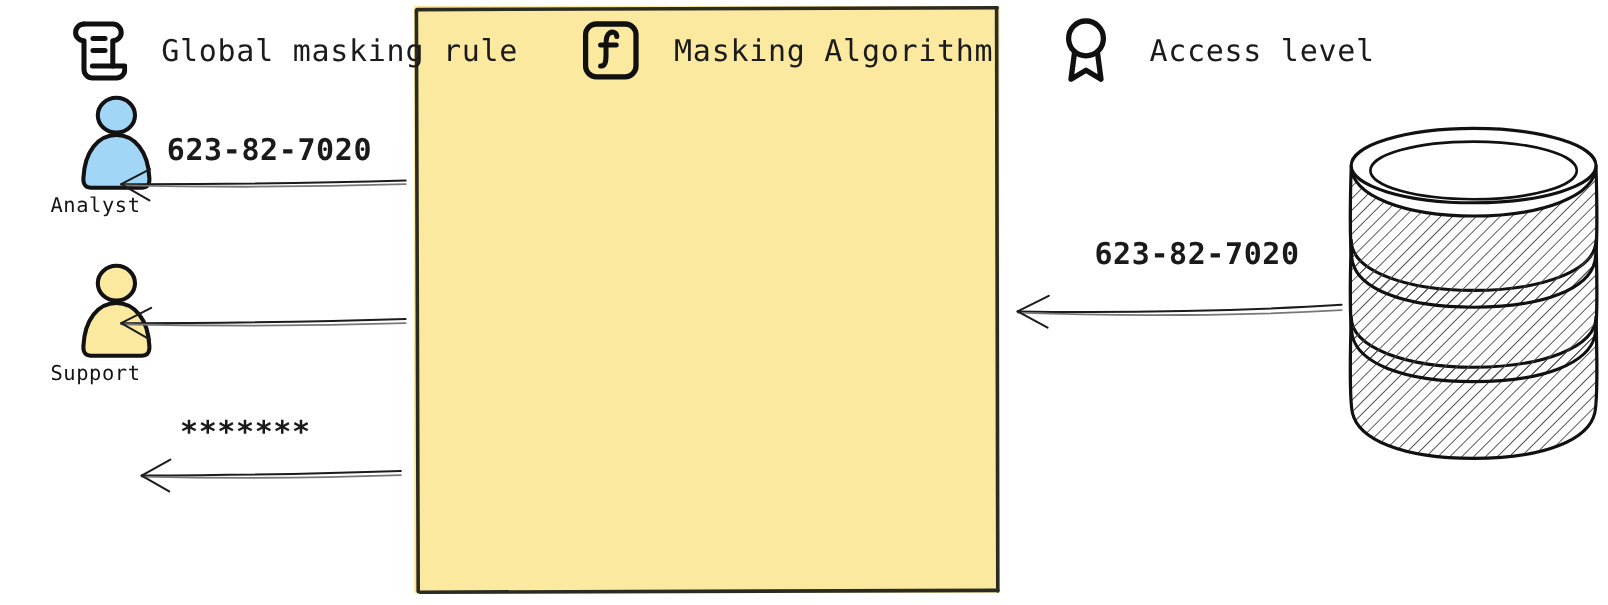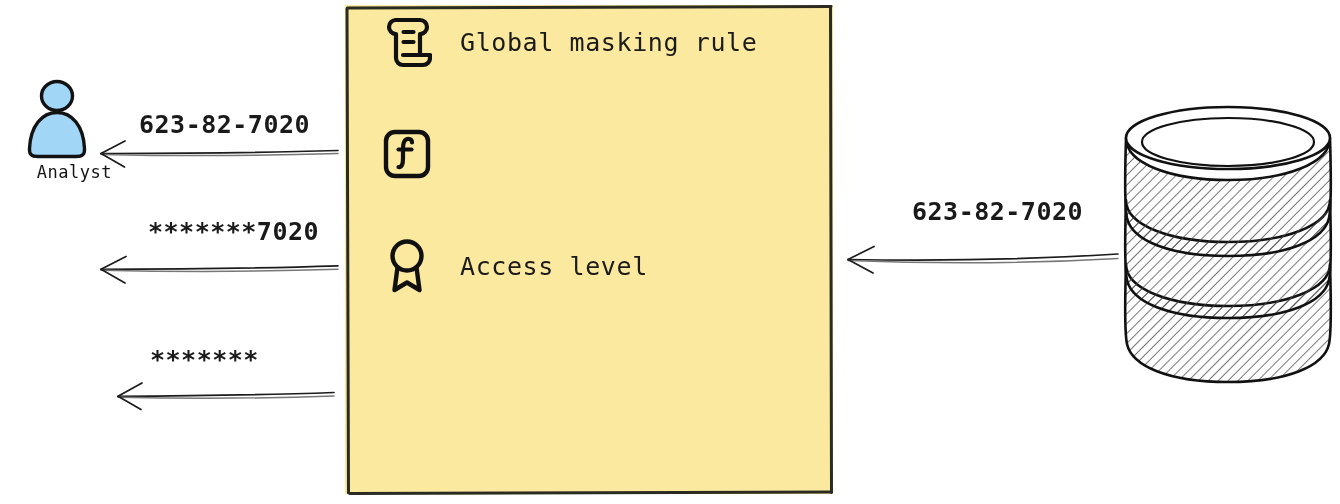--- a/index.html
+++ b/index.html
@@ -17,21 +17,22 @@
 
   #diagram-root {
     position: absolute;
     inset: 0;
   }
 
   
   .actor {
     position: absolute;
     width: 110px;
-    text-align: right;
+    text-align: left;
+    margin-left: 40px;
   }
   .actor-figure {
     width: 78px;
     height: 86px;
     margin: 0 auto;
     display: block;
   }
   .actor-label {
     font-family: "DejaVu Sans Mono", "Liberation Mono", monospace;
     font-size: 17px;
@@ -108,21 +109,21 @@
     stroke-linejoin: round;
   }
 
   #policy-list {
     position: absolute;
     left: 380px;
     top: 5px;
     width: 440px;
     height: 400px;
     display: flex;
-    flex-direction: column;
+    justify-content: center;
     gap: 50px;
     padding-top: 6px;
     box-sizing: border-box;
   }
   .policy-item {
     display: flex;
     align-items: center;
     gap: 26px;
     height: 62px;
   }
@@ -161,24 +162,30 @@
 <div id="diagram-root">
 
   <div class="actor" id="actor-analyst">
     <svg class="actor-figure" viewBox="0 0 78 86">
       <ellipse cx="39" cy="18" rx="15.5" ry="14.5" fill="#a2d6f7" stroke="#121212" stroke-width="3.4"></ellipse>
       <path d="M39 34.5 C24 34.5 12.5 48 11.5 70.5 C11.2 76.5 13.5 78.5 20 78.5 L58 78.5 C64.5 78.5 66.8 76.5 66.5 70.5 C65.5 48 54 34.5 39 34.5 Z" fill="#a2d6f7" stroke="#121212" stroke-width="3.4" stroke-linejoin="round"></path>
     </svg>
     <div class="actor-label">Analyst</div>
   </div>
 
+  <div class="actor" id="actor-support">
+    <svg class="actor-figure" viewBox="0 0 78 86">
+      <ellipse cx="39" cy="18" rx="15.5" ry="14.5" fill="#fae99f" stroke="#121212" stroke-width="3.4"></ellipse>
+      <path d="M39 34.5 C24 34.5 12.5 48 11.5 70.5 C11.2 76.5 13.5 78.5 20 78.5 L58 78.5 C64.5 78.5 66.8 76.5 66.5 70.5 C65.5 48 54 34.5 39 34.5 Z" fill="#fae99f" stroke="#121212" stroke-width="3.4" stroke-linejoin="round"></path>
+    </svg>
+    <div class="actor-label">Support</div>
+  </div>
 
 
   <div class="flow-label" id="flow-label-analyst">623-82-7020</div>
-  <div class="flow-label" id="flow-label-support">*******7020</div>
   <div class="flow-label" id="flow-label-developer">*******</div>
   <div class="flow-label" id="flow-label-source">623-82-7020</div>
 
   <svg class="arrow-svg" id="arrow-analyst" width="250" height="48" viewBox="0 0 250 48">
     <path d="M243 18.5 C180 20.4 90 21.6 6 21.5"></path>
     <path class="faint" d="M243 21.5 C180 23.5 92 24.4 6 22.4"></path>
     <path d="M6 21.5 L30 9 M6 21.5 L29.5 35"></path>
   </svg>
 
   <svg class="arrow-svg" id="arrow-support" width="250" height="48" viewBox="0 0 250 48">
@@ -225,20 +232,21 @@
 
 
     <div class="policy-item">
       <span class="policy-icon">
         <svg width="50" height="52" viewBox="0 0 50 52">
           <rect x="4" y="4" width="42" height="44" rx="9" ry="9" fill="none" stroke="#101010" stroke-width="4.4"></rect>
           <path d="M30 14.5 C30 11 26.5 10 24 11.5 C21.5 13 21 17 21 21 L21 30 C21 36 20 39.5 16.5 39" fill="none" stroke="#101010" stroke-width="4.2" stroke-linecap="round"></path>
           <path d="M16.5 21.5 L29.5 21.5" fill="none" stroke="#101010" stroke-width="4.2" stroke-linecap="round"></path>
         </svg>
       </span>
+      <span class="policy-text">Masking Algorithm</span>
     </div>
 
     <div class="policy-item">
       <span class="policy-icon">
         <svg width="48" height="56" viewBox="0 0 48 56">
           <circle cx="24" cy="18" r="14.5" fill="none" stroke="#101010" stroke-width="4.4"></circle>
           <path d="M14.5 29.5 L11.5 52 L24 44.5 L36.5 52 L33.5 29.5" fill="none" stroke="#101010" stroke-width="4.4" stroke-linejoin="round" stroke-linecap="round"></path>
         </svg>
       </span>
       <span class="policy-text">Access level</span>

